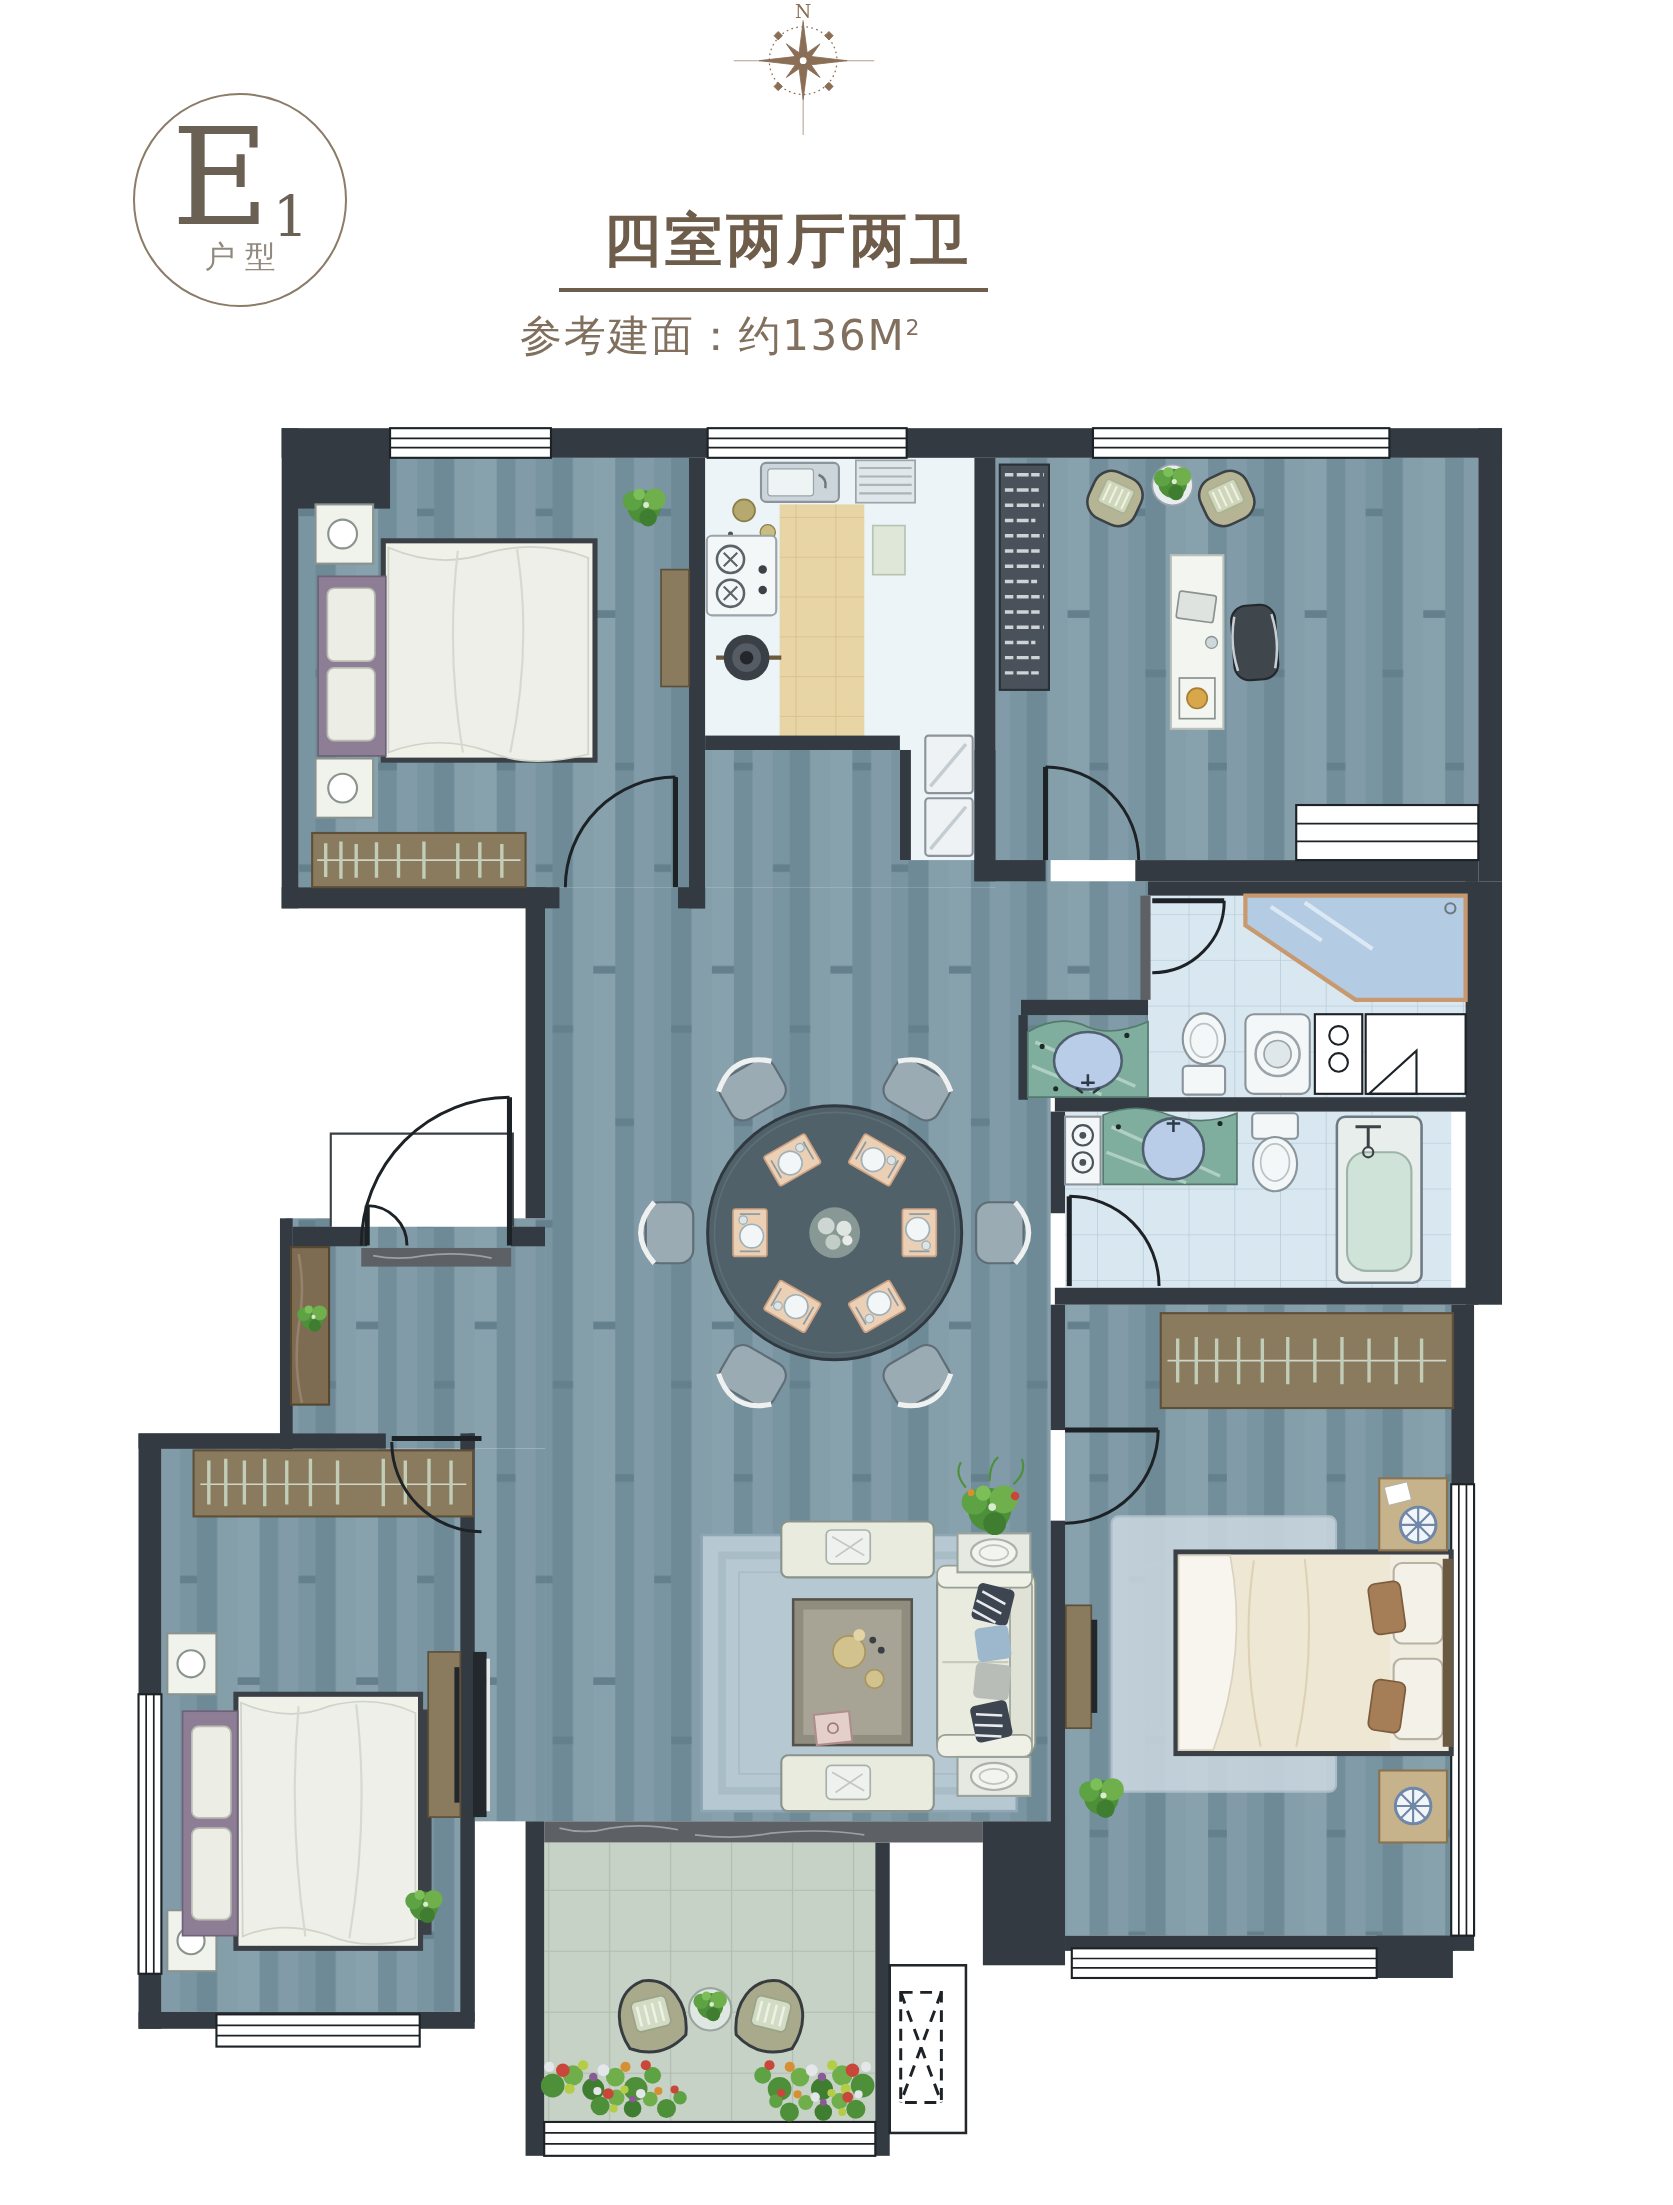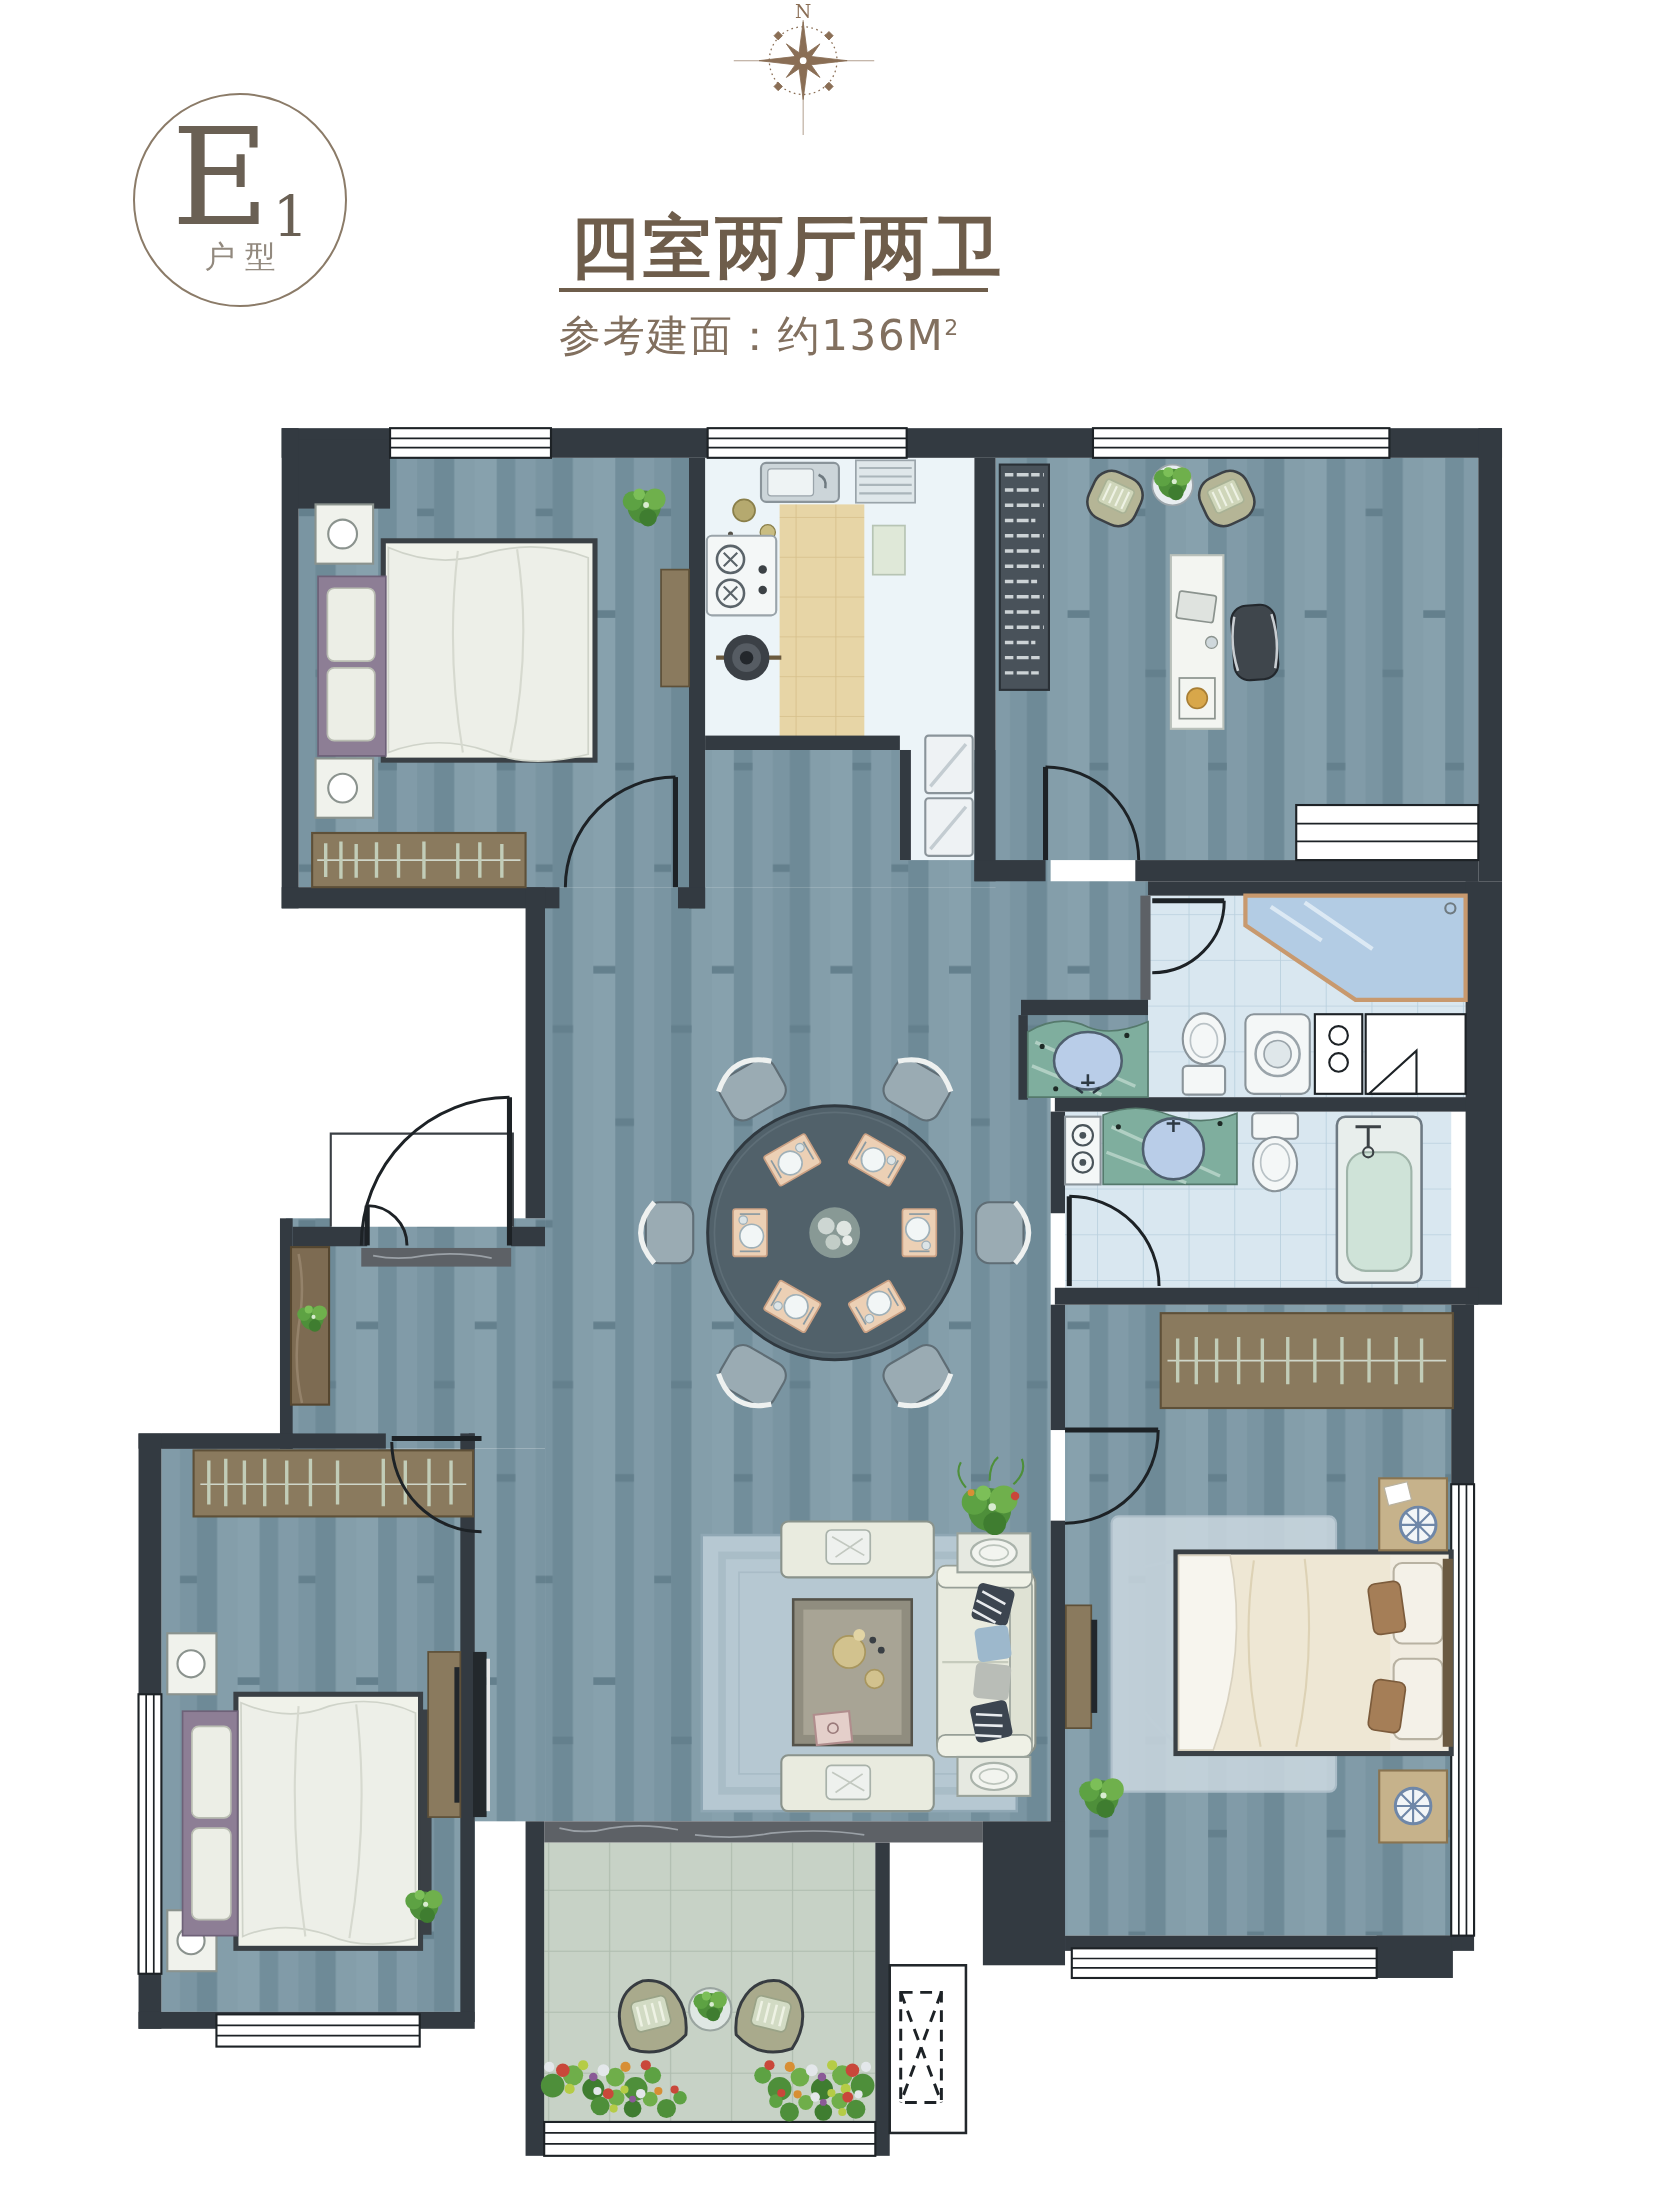--- a/index.html
+++ b/index.html
@@ -10,24 +10,24 @@
   }
   html,body{margin:0;padding:0;background:#fff;}
   .page{position:relative;width:1673px;height:2205px;background:#fff;overflow:hidden;
         font-family:"DejaVu Sans","Liberation Sans",sans-serif;}
   .badge{position:absolute;left:133px;top:93px;width:214px;height:214px;border:2.5px solid var(--badge-border);
          border-radius:50%;display:flex;flex-direction:column;align-items:center;justify-content:center;box-sizing:border-box;}
   .badge-row{display:flex;align-items:flex-end;line-height:.85;}
   .badge-e{font-family:"DejaVu Serif","Liberation Serif",serif;font-size:134px;color:#6a6054;}
   .badge-sub{font-family:"DejaVu Serif","Liberation Serif",serif;font-size:56px;color:#6a6054;margin-left:3.4px;margin-bottom:-5.1px;}
   .badge-label{font-size:30.5px;color:#92897e;letter-spacing:10.2px;margin-top:2px;margin-left:10.2px;}
-  .title{position:absolute;left:508px;top:202px;width:559px;text-align:center;font-size:69px;font-weight:bold;
+  .title{position:absolute;left:508px;top:202px;width:559px;text-align:center;font-size:58px;font-weight:bold;
          color:var(--accent-brown);letter-spacing:3.4px;}
   .divider{position:absolute;left:559px;top:288px;width:429px;height:4.2px;background:var(--accent-brown);}
-  .subtitle{position:absolute;left:480px;top:308px;width:559px;text-align:center;font-size:42px;
+  .subtitle{position:absolute;left:520px;top:308px;width:559px;text-align:left;font-size:42px;
             color:var(--subtitle-brown);letter-spacing:1.7px;}
   .subtitle sup{font-size:22px;}
   svg text{font-family:"DejaVu Serif","Liberation Serif",serif;}
   .wall{fill:var(--wall);}
   .win{fill:#ffffff;stroke:#1d2226;stroke-width:2.5;}
   .winl{stroke:#1d2226;stroke-width:2;fill:none;}
   .door{stroke:#1d2226;stroke-width:3.5;fill:none;}
   .leaf{stroke:#1d2226;stroke-width:6;fill:none;}
   .fw{fill:var(--furn-white);stroke:#8b938e;stroke-width:2.5;}
 </style>

